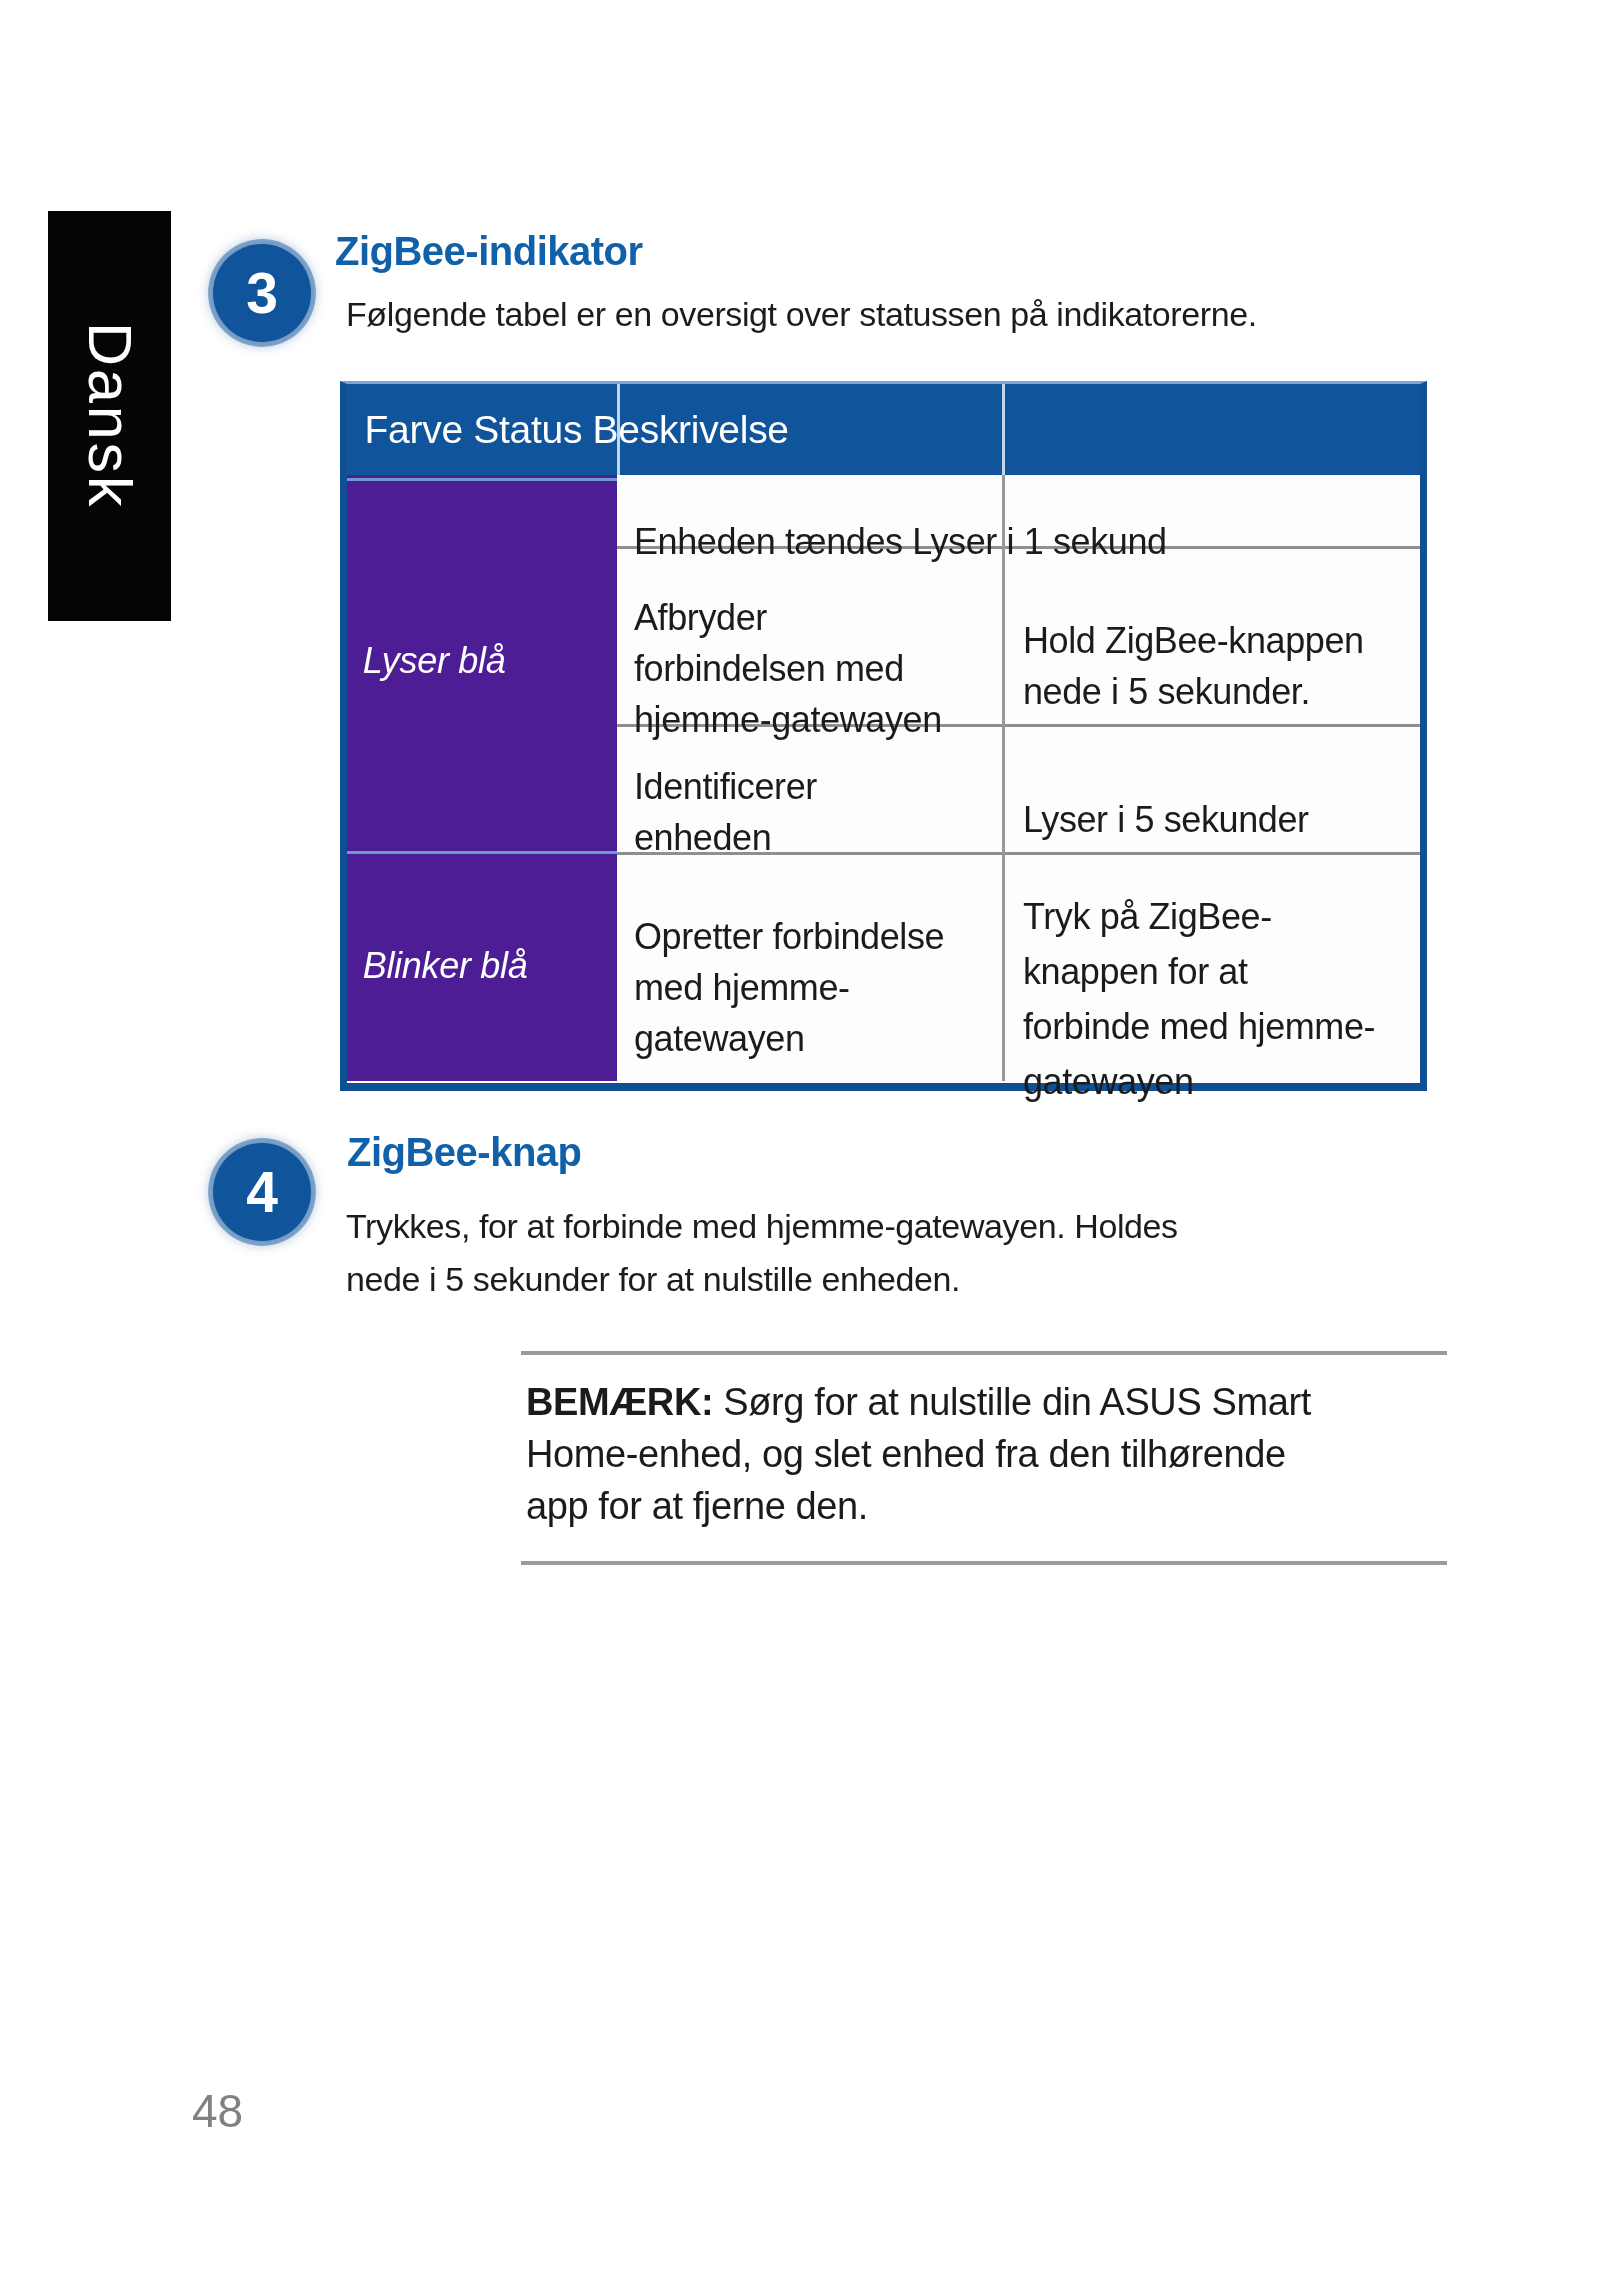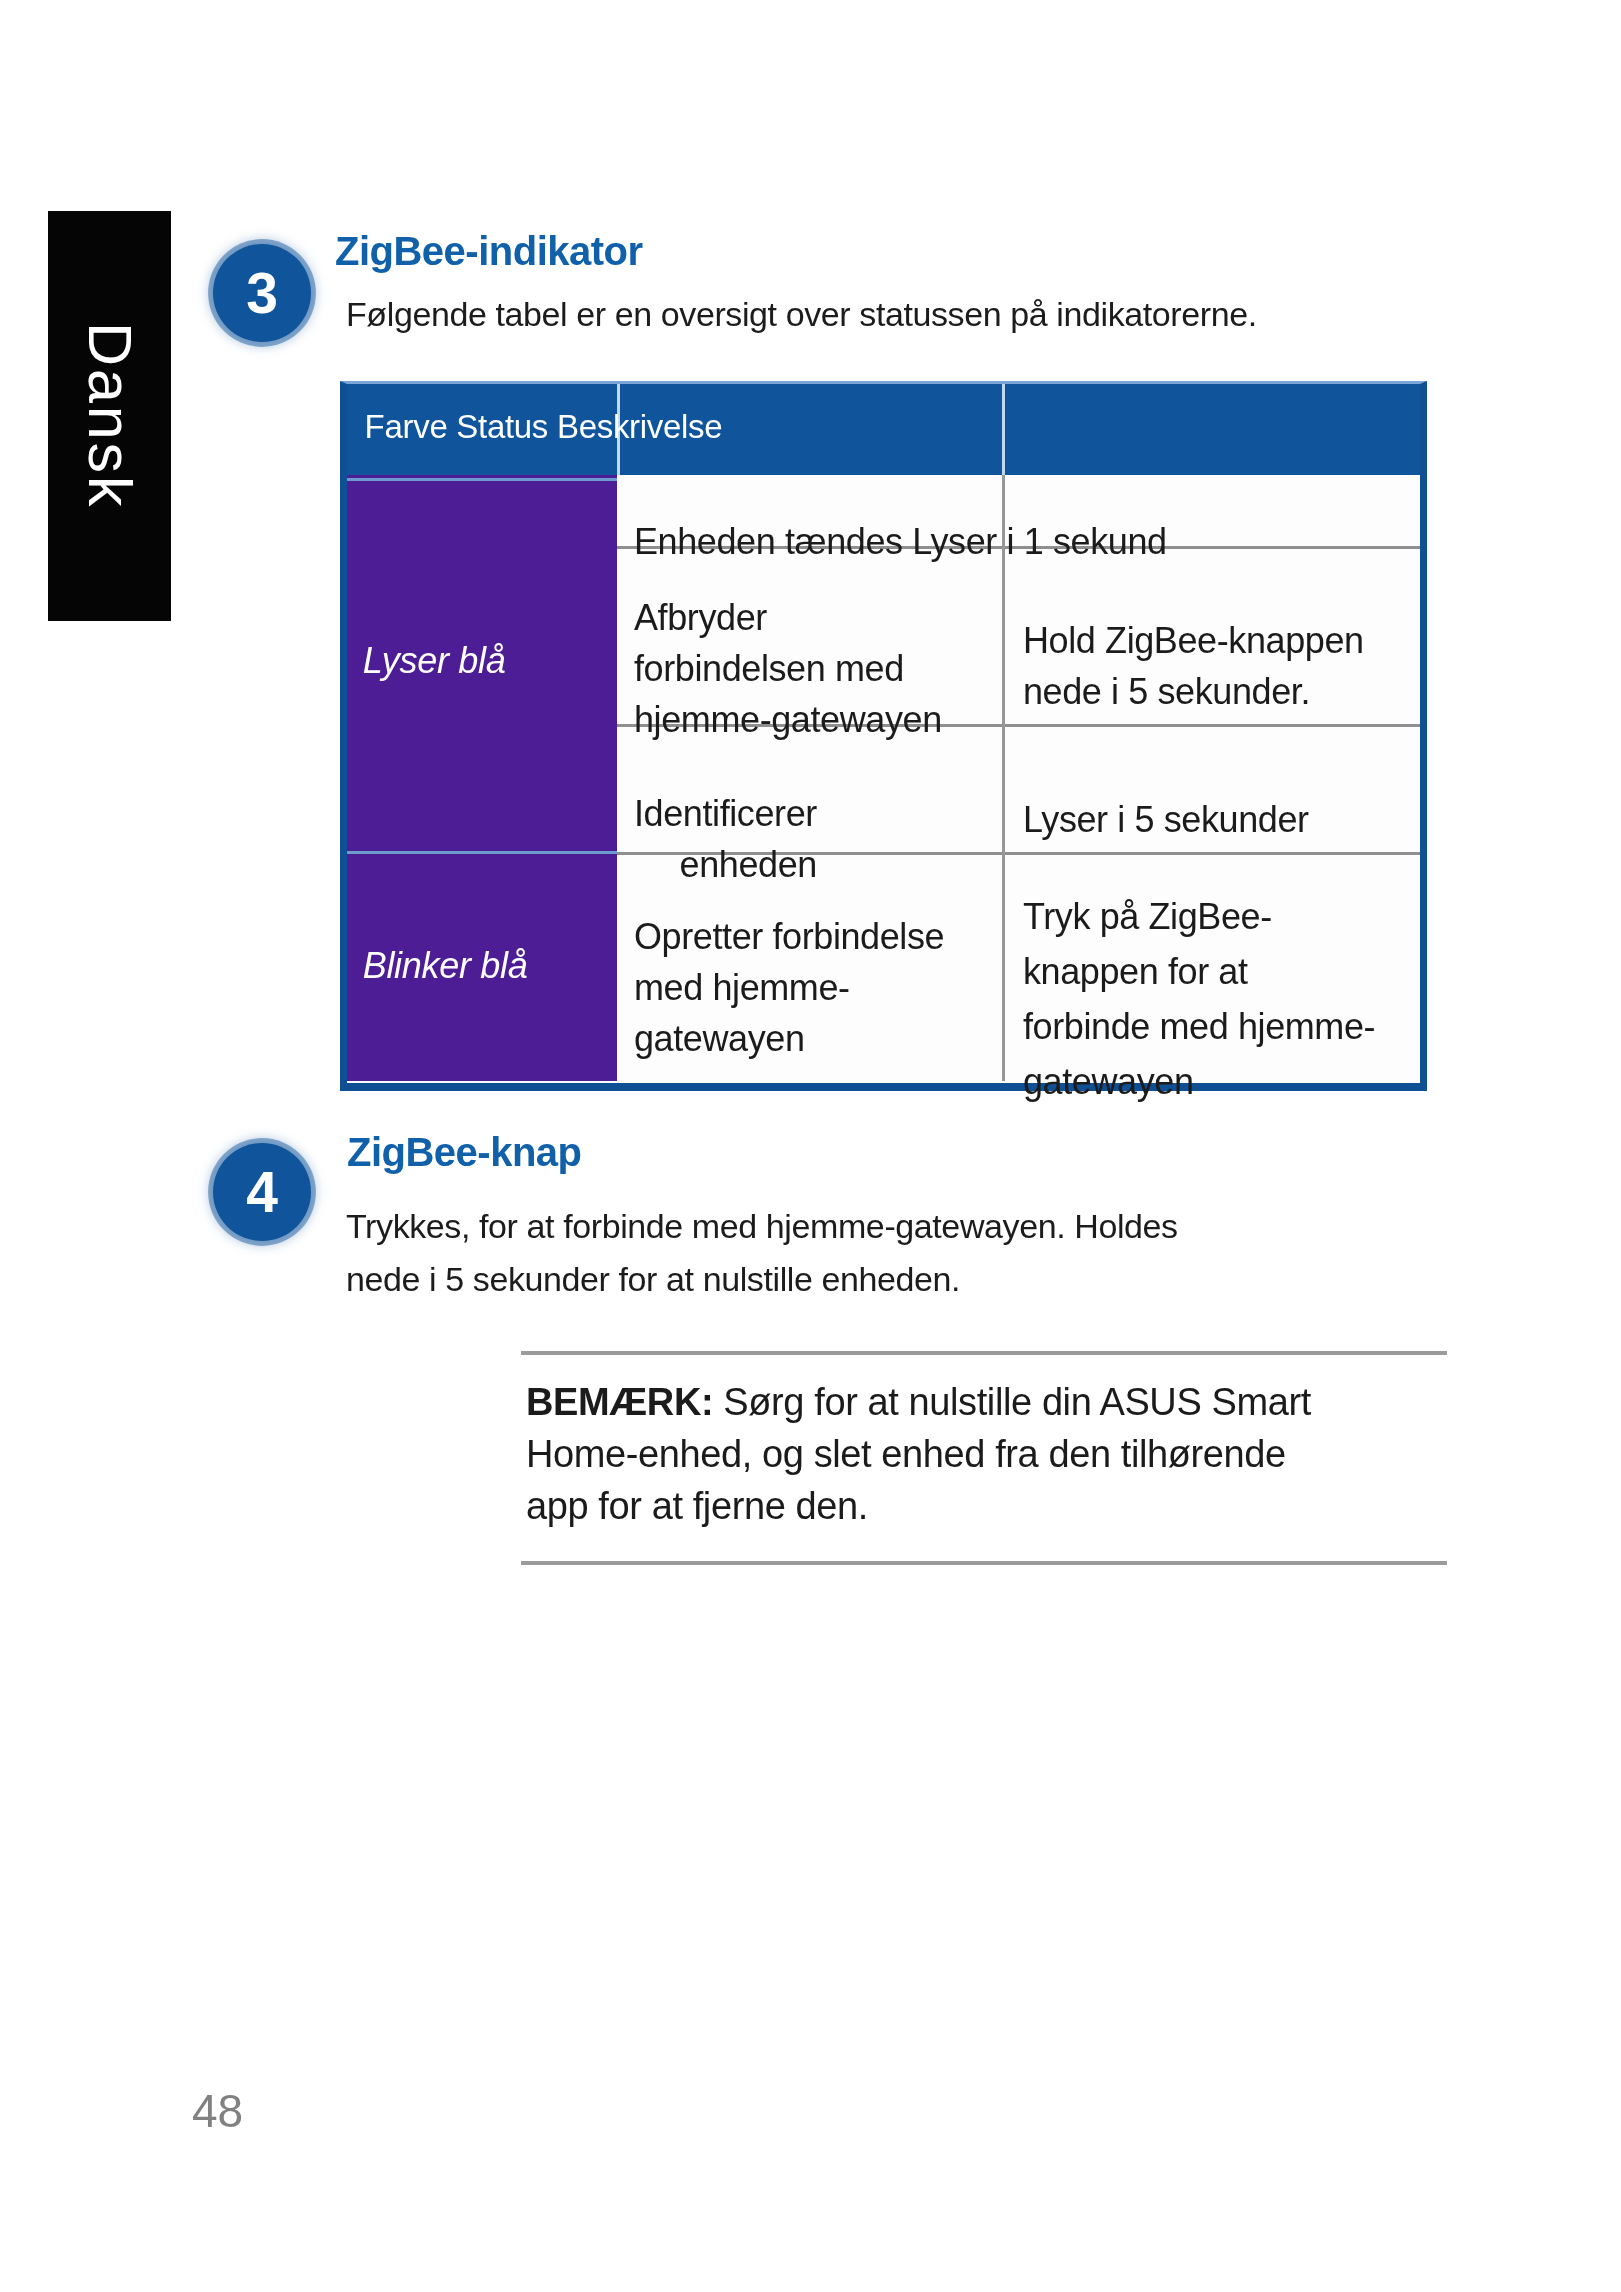--- a/index.html
+++ b/index.html
@@ -82,21 +82,21 @@
     border-bottom: 8.8px solid #0f4f94;
     border-top: 3.9px solid #79a6d6;
   }
   .t-head {
     position: absolute; left: 0; top: 0;
     width: 100%; height: 91px;
     background: #10549c;
   }
   .t-head .head-label {
     position: absolute; left: 17.6px; top: 23.5px;
-    color: #ffffff; font-size: 33px;
+    color: #ffffff; font-size: 39px;
     letter-spacing: -0.3px;
     white-space: pre;
     z-index: 3;
   }
   .head-divider { position: absolute; top: 0; width: 2.9px; height: 100%; background: rgba(225, 238, 250, 0.85); z-index: 2; }
   #head-div-1 { left: 270px; }
   #head-div-2 { left: 655px; }
 
   .status-col {
     position: absolute; left: 0; top: 91px;
@@ -128,21 +128,21 @@
     line-height: 51px;
     letter-spacing: -0.4px;
     color: #1b1b1b;
     white-space: pre;
     z-index: 3;
     margin-top: 32px;
   }
   #cell-r1-status { left: 287px; top: 100px; }
   #cell-r2-status { left: 287px; top: 176px; }
   #cell-r2-desc   { left: 676px; top: 199px; }
-  #cell-r3-status { left: 287px; top: 372px; text-align: right; }
+  #cell-r3-status { left: 287px; top: 345px; }
   #cell-r3-desc   { left: 676px; top: 378px; }
   #cell-r4-status { left: 287px; top: 495px; }
   #cell-r4-desc   { left: 676px; top: 473px; line-height: 55px; }
 
   
   .note-rule { position: absolute; left: 521px; width: 926px; height: 3.9px; background: #9b9b9b; }
   #note-rule-top { top: 1351px; }
   #note-rule-bottom { top: 1561px; }
   .note-text {
     position: absolute;

